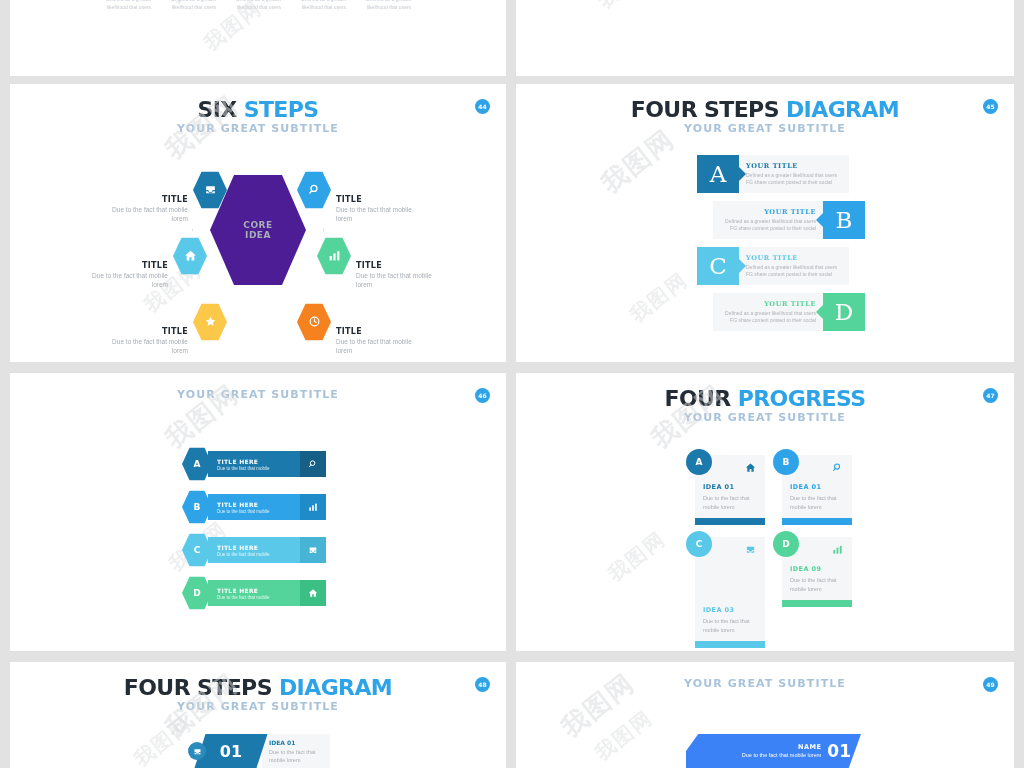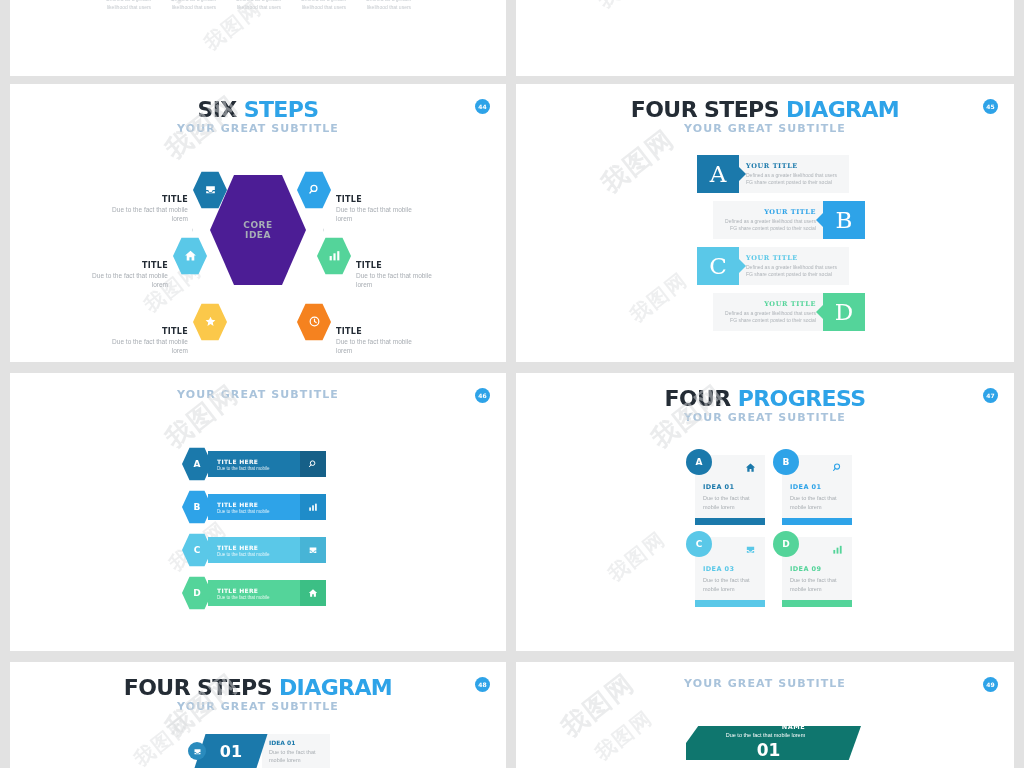--- a/index.html
+++ b/index.html
@@ -583,21 +583,21 @@
           <div class="circ" style="background:#5ac8e8;">
             <span>C</span>
           </div>
           <div class="topicon">
             <svg width="11" height="11" viewBox="0 0 24 24" fill="#5ac8e8">
                   <path d="M20 13h-4a4 4 0 0 1-8 0H4V6h16v7zm0 2v4H4v-4h2.6a6 6 0 0 0 10.8 0H20z"></path>
                 </svg>
           </div>
         </div>
         <div class="body">
-          <div class="ttl" style="color:#5ac8e8;">IDEA 03</div>
+          <div class="ttl" style="color:#5ac8e8;margin-top:41px;">IDEA 03</div>
           <div class="desc">Due to the fact that mobile lorem</div>
         </div>
         <div class="foot" style="background:#5ac8e8;"></div>
       </div>
 
       <div class="sq" style="left:266px; top:164px;">
         <div class="head">
           <div class="circ" style="background:#54d49a;">
             <span>D</span>
           </div>
@@ -651,21 +651,21 @@
   <div class="slide" style="left:516px; top:662px; width:498px; height:106px;">
     <div class="slide-inner">
       <div class="wm" style="left:40px; top:26px;">我图网</div>
       <div class="wm wm2" style="left:75px; top:60px;">我图网</div>
 
       <div class="title-wrap">
         <div class="slide-sub">YOUR GREAT SUBTITLE</div>
       </div>
       <div class="pagebadge">49</div>
 
-      <div class="bp-band" style="left:170px; top:64px; background:#0f766e;flex-direction:column;">
+      <div class="bp-band" style="left:170px; top:72px; background:#3b82f6;">
         <div class="txt">
           <div class="nm">NAME</div>
           <div class="ds">Due to the fact that mobile lorem</div>
         </div>
         <div class="num">01</div>
       </div>
     </div>
   </div>
 
  </div>

